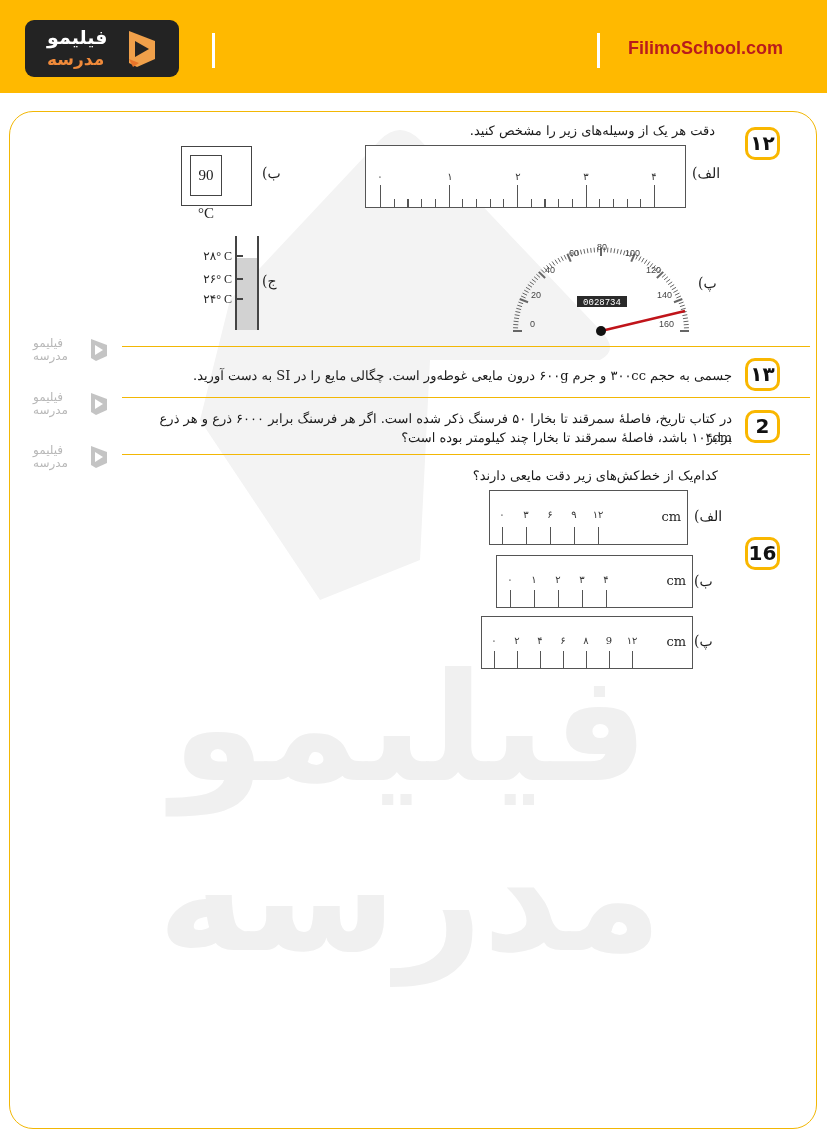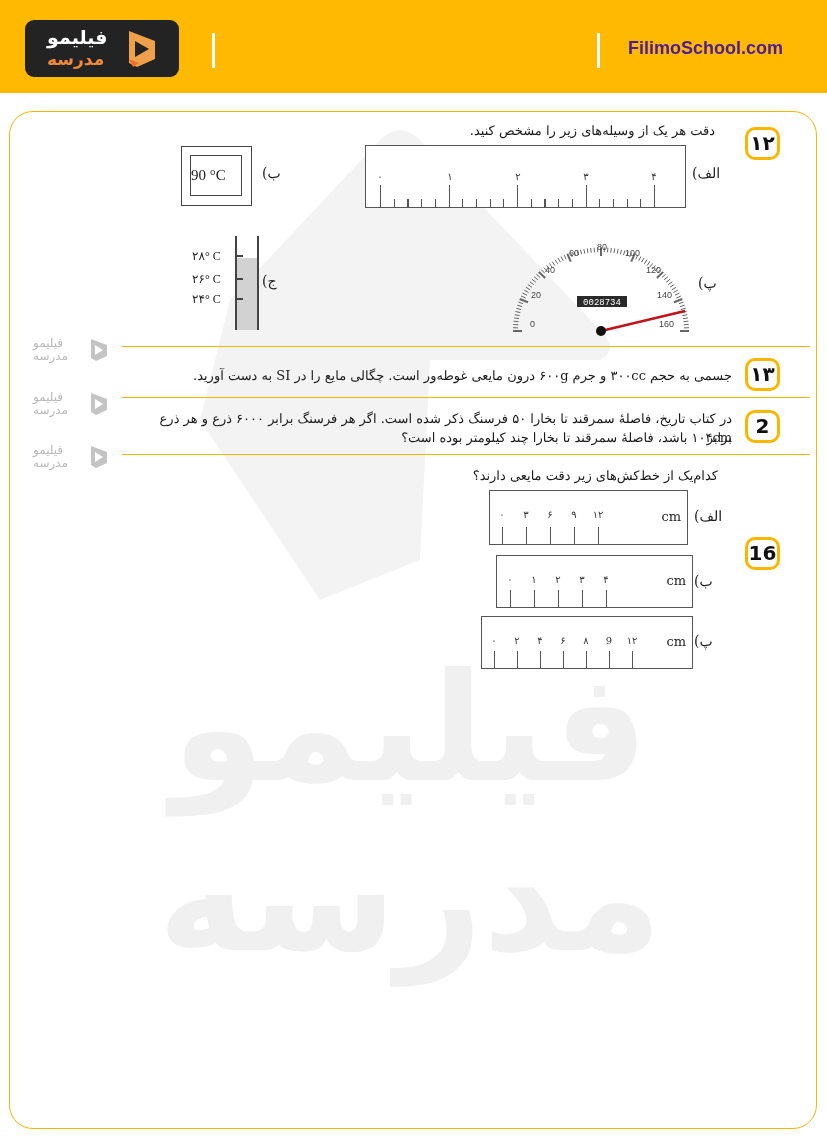--- a/index.html
+++ b/index.html
@@ -8,21 +8,21 @@
 
   
   .header { position: absolute; left: 0; top: 0; width: 827px; height: 93px; background: #ffb900; }
   .logo-box { position: absolute; left: 25px; top: 20px; width: 154px; height: 57px; background: #232323; border-radius: 9px; }
   .logo-mark { position: absolute; left: 100px; top: 9px; }
   .logo-t1 { position: absolute; left: 22px; top: 6px; color: #fff; font: bold 19px "DejaVu Sans", sans-serif; direction: rtl; }
   .logo-t2 { position: absolute; left: 22px; top: 29px; color: #f08a3a; font: bold 17px "DejaVu Sans", sans-serif; direction: rtl; }
   .hdr-sep { position: absolute; top: 33px; width: 3px; height: 35px; background: #fff; }
   .hdr-title { position: absolute; left: 250px; top: 36px; width: 330px; text-align: center; direction: rtl; font: 18px "DejaVu Sans", sans-serif; color: #1c1c1c; }
   .hdr-title b { font-weight: bold; }
-  .hdr-site { position: absolute; left: 628px; top: 38px; font: bold 18px "Liberation Sans", sans-serif; color: #4c1d95; text-align: right; }
+  .hdr-site { position: absolute; left: 628px; top: 38px; font: bold 18px "Liberation Sans", sans-serif; color: #b91c1c; text-align: right; }
 
   
   .frame { position: absolute; left: 9px; top: 111px; width: 808px; height: 1018px; border: 1.5px solid #f2b705; border-radius: 24px; }
   .col-line { position: absolute; left: 122px; width: 688px; height: 1px; background: #f2b705; }
 
   
   .wm { position: absolute; left: 0; top: 0; width: 827px; height: 1142px; pointer-events: none; }
 
   
   .side-logo { position: absolute; left: 33px; width: 80px; height: 30px; }
@@ -34,26 +34,26 @@
 
   .qtext { position: absolute; direction: rtl; text-align: right; font-size: 13px; line-height: 19px; color: #1a1a1a; }
   .lbl { position: absolute; font-size: 14px; direction: rtl; color: #1a1a1a; }
 
   
   .ruler { position: absolute; border: 1.5px solid #555; background: #fff; }
   .tick { position: absolute; bottom: 0; width: 1.2px; background: #555; }
   .tlabel { position: absolute; font-size: 10px; transform: translateX(-50%); color: #333; }
 
   .thermo-box { position: absolute; left: 181px; top: 146px; width: 71px; height: 60px; border: 1.5px solid #444; }
-  .thermo-inner { position: absolute; left: 8px; top: 8px; width: 52px; height: 41px; border: 1.5px solid #444; font: 15px "Liberation Serif", serif; line-height: 38px; }
+  .thermo-inner { position: absolute; left: 8px; top: 8px; width: 32px; height: 41px; border: 1.5px solid #444; text-align: center; font: 15px "Liberation Serif", serif; line-height: 38px; }
 
   .tube { position: absolute; left: 235px; top: 236px; width: 24px; height: 94px; border-left: 2px solid #444; border-right: 2px solid #444; }
   .tube-fill { position: absolute; left: 0; right: 0; bottom: 0; height: 72px; background: #d2d2d2; }
   .tube-tick { position: absolute; left: 0; width: 6px; height: 1.5px; background: #444; }
-  .tube-lbl { position: absolute; font: 12px "Liberation Serif", serif; width: 40px; }
+  .tube-lbl { position: absolute; font: 12px "Liberation Serif", serif; text-align: right; width: 40px; }
 </style>
 </head>
 <body>
 
 <div class="header">
   <div class="logo-box">
     <span class="logo-t1">فیلیمو</span>
     <span class="logo-t2">مدرسه</span>
     <svg class="logo-mark" width="34" height="40" viewBox="0 0 34 40">
       <path d="M4 2 L30 12 L30 30 L12 38 L4 34 Z" fill="#f0a04a"></path>

